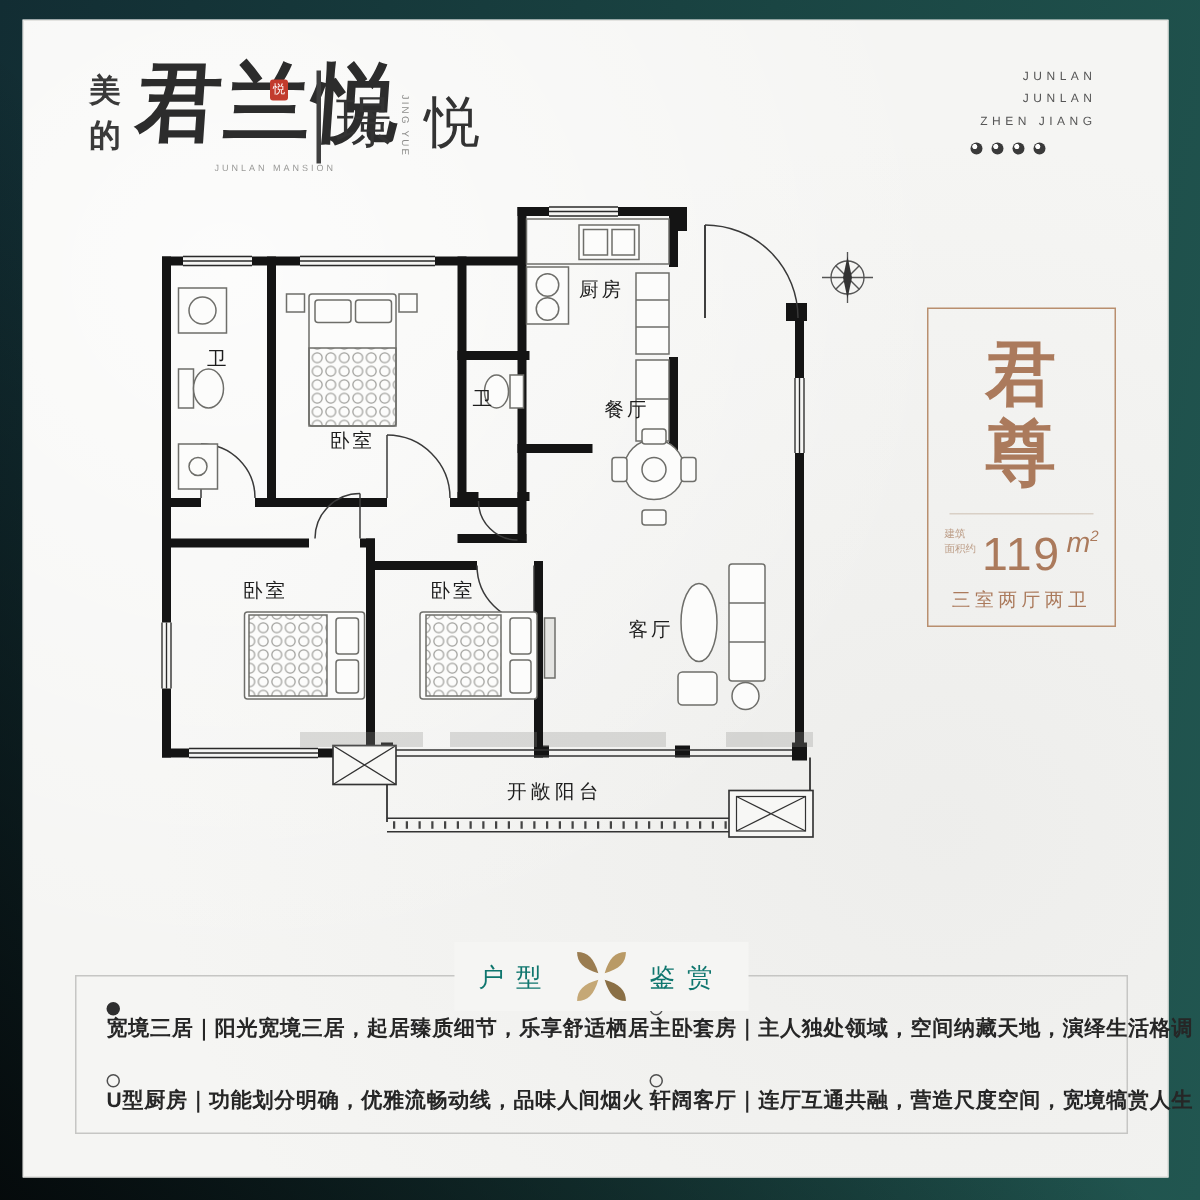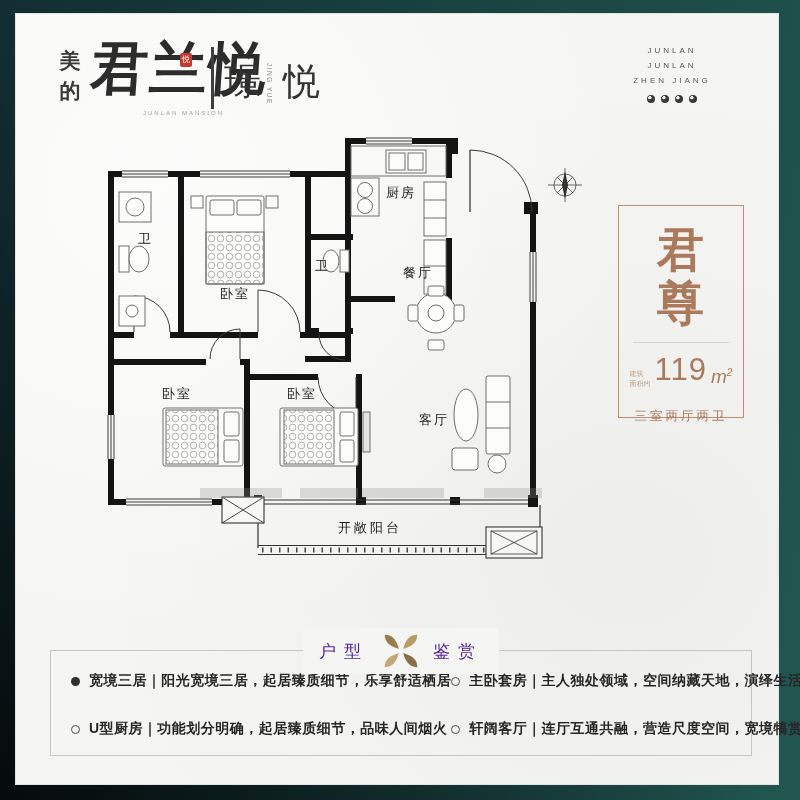--- a/index.html
+++ b/index.html
@@ -27,49 +27,49 @@
   .logo-seal{position:absolute;left:165px;top:40px;width:12px;height:14px;border-radius:2px;
     background:#c23b2d;color:#fff;font-size:8px;line-height:14px;text-align:center;}
   .logo-caption{position:absolute;left:128px;top:97px;font-size:6px;letter-spacing:2px;color:#9a9a98;}
   .logo-divider{position:absolute;left:196px;top:34px;width:3px;height:62px;background:#3f3f3f;}
   .series-char{position:absolute;top:44px;font-family:"Liberation Serif",serif;
     font-size:37px;color:#333;}
   .series-char.c1{left:209px;}
   .series-char.c2{left:268px;}
   .series-caption{position:absolute;left:251px;top:50px;font-size:6.5px;color:#8c8c8a;
     letter-spacing:1.5px;writing-mode:vertical-rl;}
-  .corner-block{position:absolute;left:598px;top:30px;width:118px;text-align:center;}
+  .corner-block{position:absolute;left:598px;top:30px;width:118px;text-align:right;}
   .corner-line{font-size:8px;letter-spacing:3px;color:#565656;line-height:15px;}
   .corner-marks{margin-top:7px;display:flex;justify-content:center;gap:6px;}
   .mark{width:8px;height:8px;border-radius:50%;
     background:radial-gradient(circle at 36% 34%, #fff 0 20%, #3a3a3a 26%);}
   
   .info-panel{position:absolute;left:603px;top:192px;width:126px;height:213px;
     border:1px solid #b98f6f;box-sizing:border-box;text-align:center;padding-top:18px;
     color:#ab7a5c;}
   .info-name{font-family:"Liberation Serif",serif;font-size:47px;line-height:1.12;
     font-weight:bold;letter-spacing:1px;}
   .info-divider{width:96px;height:1px;background:#d9d0c6;margin:13px auto 9px auto;}
-  .area-row{display:flex;justify-content:center;align-items:flex-end;gap:4px;}
+  .area-row{display:flex;justify-content:center;align-items:flex-start;gap:4px;}
   .area-prefix{font-size:7px;line-height:1.35;color:#bd9e88;text-align:left;}
   .area-value{font-size:31px;font-weight:400;letter-spacing:1px;}
   .area-unit{font-size:19px;font-style:italic;}
   .area-unit sup{font-size:10px;}
-  .layout-text{margin-top:20px;font-size:12.5px;letter-spacing:3px;}
+  .layout-text{margin-top:4px;font-size:12.5px;letter-spacing:3px;}
   
   .features-box{position:absolute;left:35px;top:637px;width:702px;height:106px;
     border:1px solid #c6c6c4;box-sizing:border-box;
     display:grid;grid-template-columns:1fr 1fr;grid-auto-flow:column;
     grid-template-rows:1fr 1fr;align-items:center;padding:6px 14px 2px 20px;}
   .legend{position:absolute;left:50%;top:-23px;transform:translateX(-50%);
     display:flex;align-items:center;gap:10px;padding:0 16px;background:#f5f5f3;height:46px;}
   .legend-text{font-family:Liberation Sans, sans-serif;font-size:17px;letter-spacing:8px;
-    color:#4c1d95;white-space:nowrap;}
-  .feature{display:flex;align-items:center;font-size:14px;font-weight:600;color:#262626;
-    letter-spacing:.5px;white-space:nowrap;}
+    color:#0f766e;white-space:nowrap;}
+  .feature{display:flex;align-items:flex-start;font-size:14px;font-weight:600;color:#262626;
+    letter-spacing:.5px;white-space:nowrap;flex-direction:column;}
   .bullet{flex:0 0 auto;width:9px;height:9px;border-radius:50%;margin-right:9px;}
   .bullet.filled{background:#2f2f2f;}
   .bullet.hollow{border:1.3px solid #4f4f4f;box-sizing:border-box;background:transparent;}
   
   .plan{position:absolute;left:90px;top:122px;}
   .plan text{font-family:"Liberation Sans",sans-serif;fill:#1d1d1d;}
 </style>
 </head>
 <body>
 
@@ -315,21 +315,21 @@
         </g>
       </svg>
       <span class="legend-text">鉴赏</span>
     </div>
     <div class="feature">
       <span class="bullet filled"></span>
       <span>宽境三居｜阳光宽境三居，起居臻质细节，乐享舒适栖居</span>
     </div>
     <div class="feature">
       <span class="bullet hollow"></span>
-      <span>U型厨房｜功能划分明确，起居臻质细节，品味人间烟火</span>
+      <span>U型厨房｜功能划分明确，优雅流畅动线，品味人间烟火</span>
     </div>
     <div class="feature">
       <span class="bullet hollow"></span>
       <span>主卧套房｜主人独处领域，空间纳藏天地，演绎生活格调</span>
     </div>
     <div class="feature">
       <span class="bullet hollow"></span>
       <span>轩阔客厅｜连厅互通共融，营造尺度空间，宽境犒赏人生</span>
     </div>
   </div>

